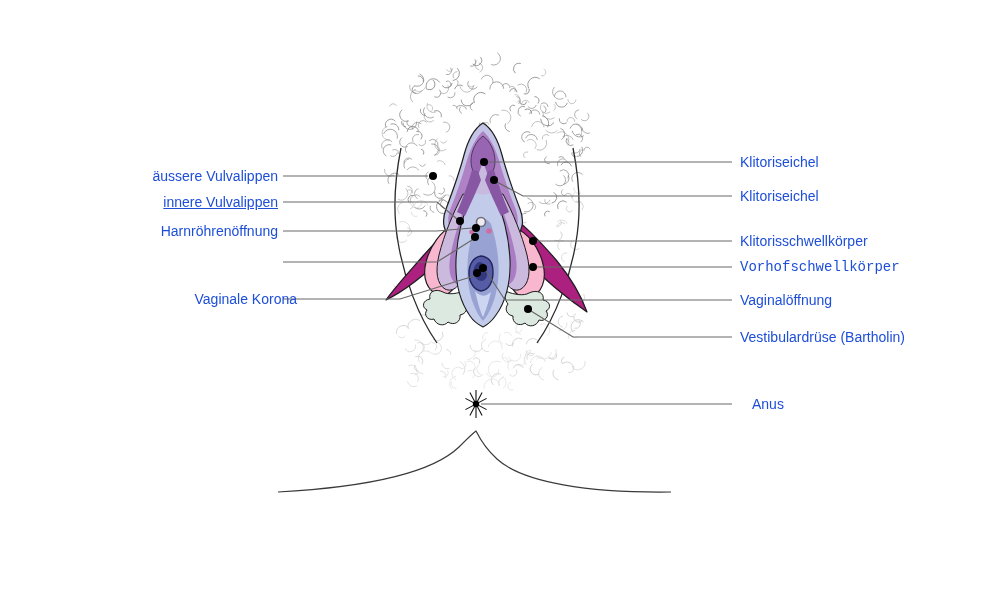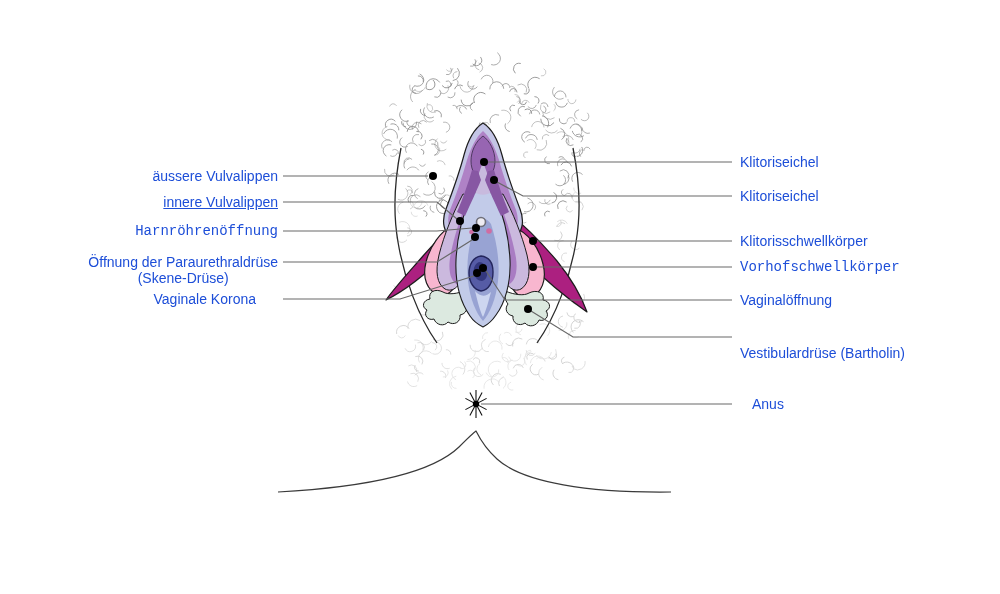--- a/index.html
+++ b/index.html
@@ -367,24 +367,23 @@
           <line x1="486.5953711143071" y1="409.63365875343067" x2="465.4046288856929" y2="398.36634124656933" stroke="#111" stroke-width="1.1"></line>
           <line x1="469.8968696837834" y1="415.47831870716607" x2="482.1031303162166" y2="392.52168129283393" stroke="#111" stroke-width="1.1"></line>
           <line x1="482.10313031621655" y1="415.47831870716607" x2="469.89686968378345" y2="392.52168129283393" stroke="#111" stroke-width="1.1"></line>
           <circle cx="476" cy="404" r="3.2" fill="#000000"></circle>
         </g>
       </g>
     </svg>
   <div id="labels">
       <div class="lbl left" style="top: 168px; right: 722px;"><span>äussere Vulvalippen</span></div>
       <div class="lbl left" style="top: 194px; right: 722px; text-decoration: underline;"><span>innere Vulvalippen</span></div>
-      <div class="lbl left" style="top: 223px; right: 722px; font-family: Liberation Mono, monospace;"><span>Harnröhrenöffnung</span></div>
-      <div class="lbl left" style="top: 254px; right: 722px;"><span>Öffnung der Paraurethraldrüse</span><span class="l2">(Skene-Drüse)</span></div>
-      <div class="lbl left" style="top: 291px; right: 744px; margin-left: 8px;"><span>Vaginale Korona</span></div>
+      <div class="lbl left" style="top: 223px; right: 722px;"><span>Harnröhrenöffnung</span></div>
+      <div class="lbl left" style="top: 291px; right: 703px; margin-left: 8px;"><span>Vaginale Korona</span></div>
       <div class="lbl right" style="top: 154px; left: 740px;"><span>Klitoriseichel</span></div>
       <div class="lbl right" style="top: 188px; left: 740px;"><span>Klitoriseichel</span></div>
       <div class="lbl right" style="top: 233px; left: 740px; text-align: center;"><span>Klitorisschwellkörper</span></div>
       <div class="lbl right" style="top: 259px; left: 740px; font-family: Liberation Mono, monospace;"><span>Vorhofschwellkörper</span></div>
       <div class="lbl right" style="top: 292px; left: 740px; text-align: center;"><span>Vaginalöffnung</span></div>
-      <div class="lbl right" style="top: 329px; left: 740px; margin-top: 16px;"><span>Vestibulardrüse (Bartholin)</span></div>
+      <div class="lbl right" style="top: 329px; left: 740px;"><span>Vestibulardrüse (Bartholin)</span></div>
       <div class="lbl right" style="top: 396px; left: 752px;"><span>Anus</span></div>
     </div>
 </div>
 
 </body></html>

